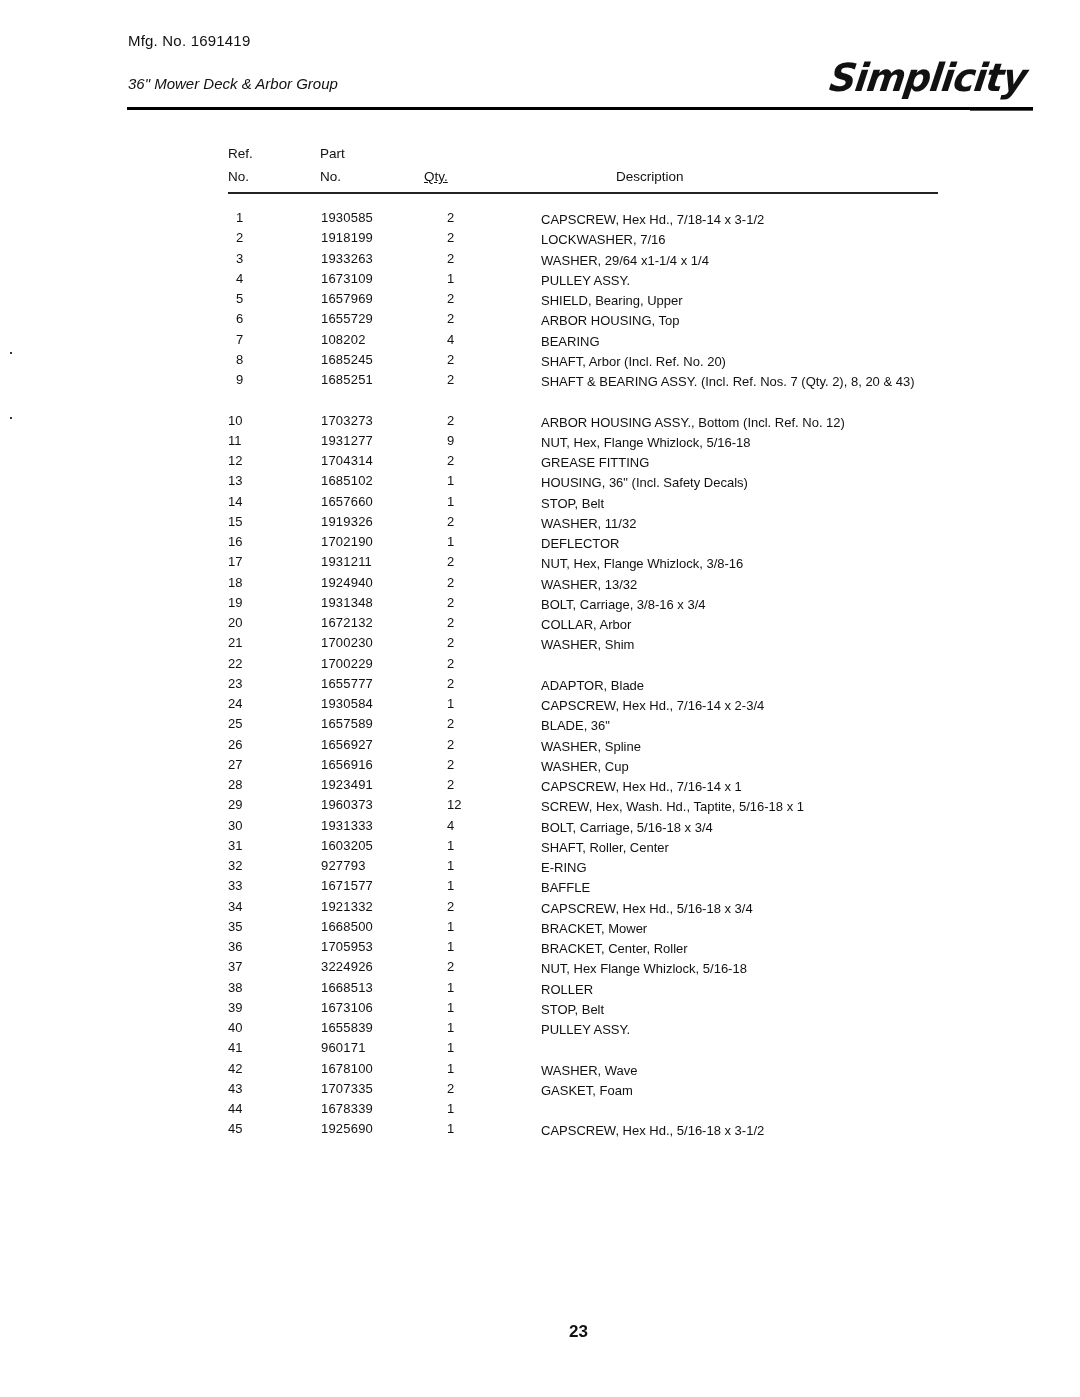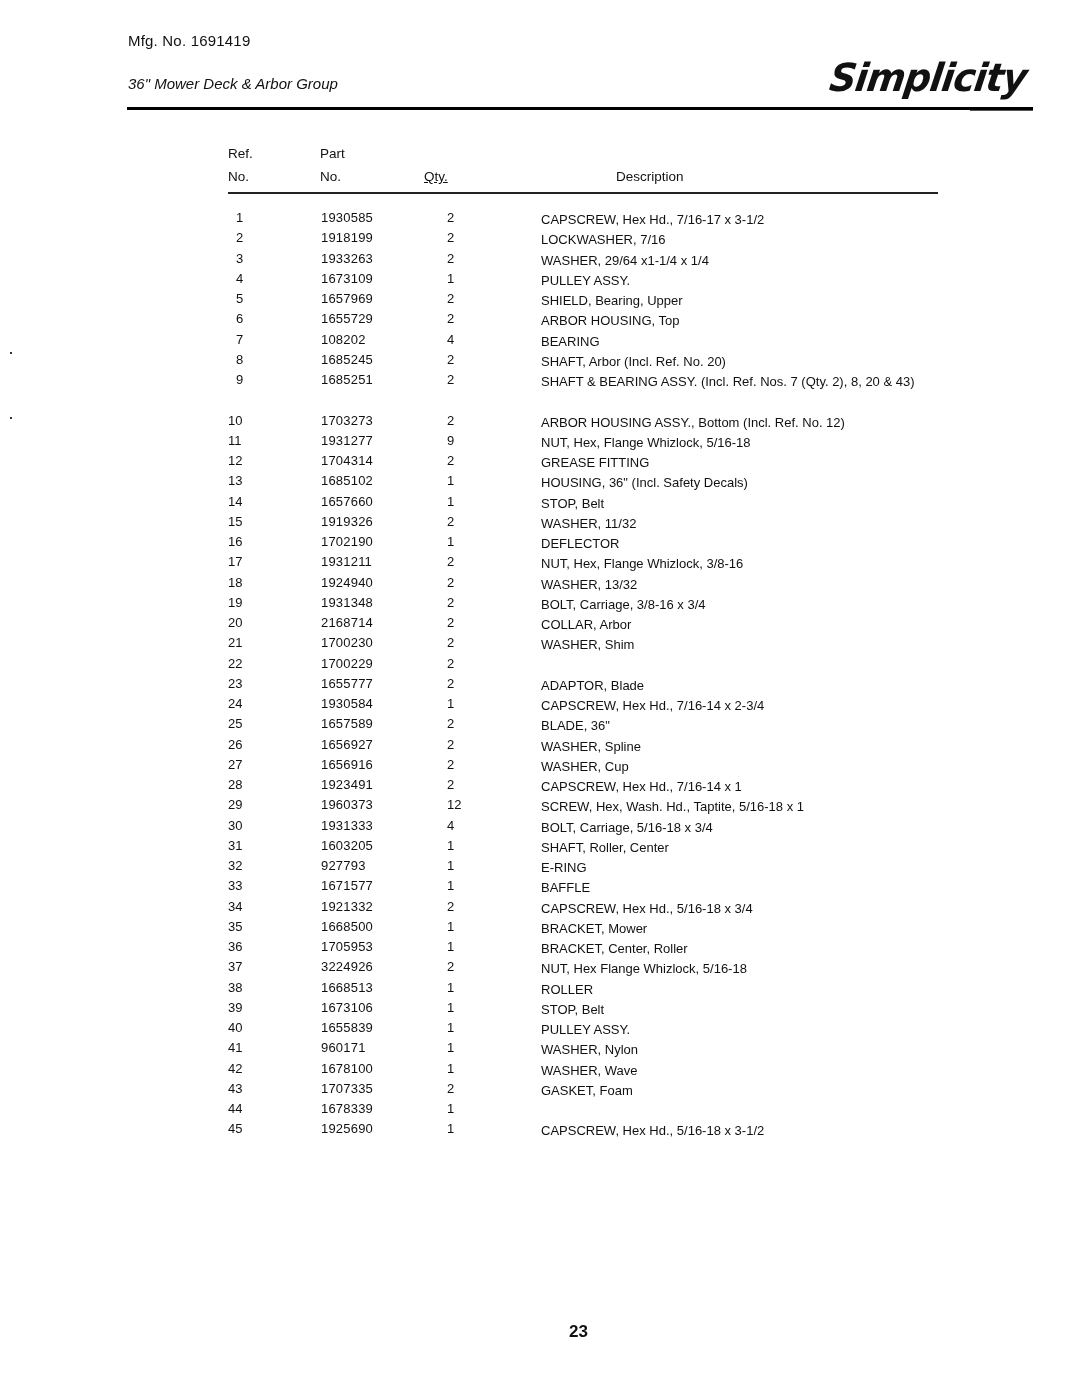--- a/index.html
+++ b/index.html
@@ -71,21 +71,21 @@
     <span class="th-part2">No.</span>
     <span class="th-qty">Qty.</span>
     <span class="th-desc">Description</span>
     <div class="thead-rule"></div>
   </div>
   <div class="rows" id="rows">
       <div class="row">
         <span class="c-ref one">1</span>
         <span class="c-part">1930585</span>
         <span class="c-qty">2</span>
-        <span class="c-desc">CAPSCREW, Hex Hd., 7/16-17 x 3-1/2</span>
+        <span class="c-desc">CAPSCREW, Hex Hd., 7/18-14 x 3-1/2</span>
       </div>
       <div class="row">
         <span class="c-ref one">2</span>
         <span class="c-part">1918199</span>
         <span class="c-qty">2</span>
         <span class="c-desc">LOCKWASHER, 7/16</span>
       </div>
       <div class="row">
         <span class="c-ref one">3</span>
         <span class="c-part">1933263</span>
@@ -183,21 +183,21 @@
         <span class="c-desc">WASHER, 13/32</span>
       </div>
       <div class="row">
         <span class="c-ref">19</span>
         <span class="c-part">1931348</span>
         <span class="c-qty">2</span>
         <span class="c-desc">BOLT, Carriage, 3/8-16 x 3/4</span>
       </div>
       <div class="row">
         <span class="c-ref">20</span>
-        <span class="c-part">2168714</span>
+        <span class="c-part">1672132</span>
         <span class="c-qty">2</span>
         <span class="c-desc">COLLAR, Arbor</span>
       </div>
       <div class="row">
         <span class="c-ref">21</span>
         <span class="c-part">1700230</span>
         <span class="c-qty">2</span>
         <span class="c-desc">WASHER, Shim</span>
       </div>
       <div class="row">
@@ -310,21 +310,20 @@
       <div class="row">
         <span class="c-ref">40</span>
         <span class="c-part">1655839</span>
         <span class="c-qty">1</span>
         <span class="c-desc">PULLEY ASSY.</span>
       </div>
       <div class="row">
         <span class="c-ref">41</span>
         <span class="c-part">960171</span>
         <span class="c-qty">1</span>
-        <span class="c-desc">WASHER, Nylon</span>
       </div>
       <div class="row">
         <span class="c-ref">42</span>
         <span class="c-part">1678100</span>
         <span class="c-qty">1</span>
         <span class="c-desc">WASHER, Wave</span>
       </div>
       <div class="row">
         <span class="c-ref">43</span>
         <span class="c-part">1707335</span>

